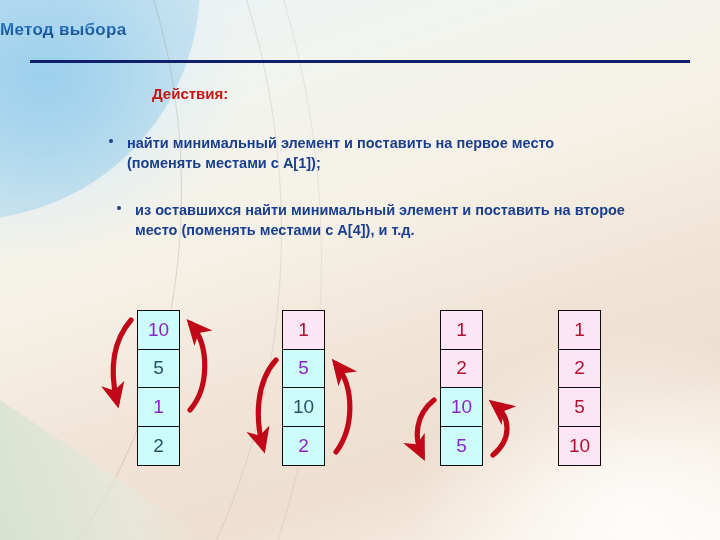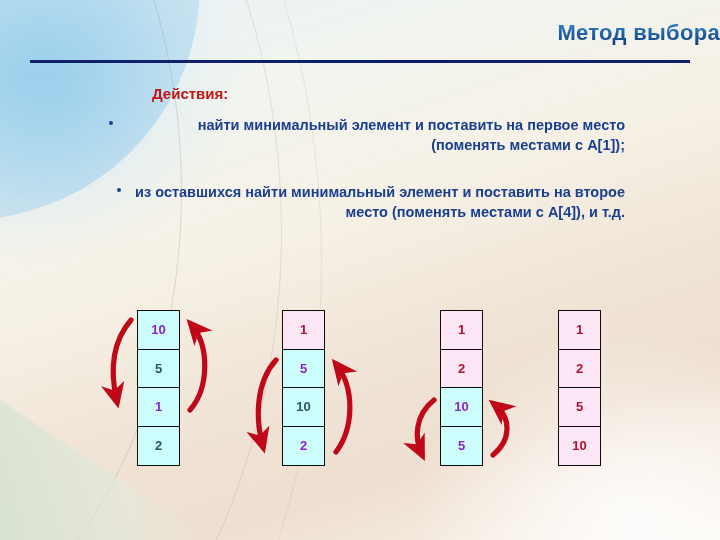--- a/index.html
+++ b/index.html
@@ -49,22 +49,22 @@
     left: 0; bottom: 0;
     width: 210px; height: 140px;
     background: linear-gradient(75deg, rgba(214,226,208,0.95) 0%, rgba(226,234,220,0.6) 55%, rgba(240,240,230,0) 85%);
     clip-path: polygon(0 0, 100% 100%, 0 100%);
   }
   
   .title {
     position: absolute;
     left: 0; top: 20px;
     width: 720px;
-    text-align: right;
-    font-size: 22px;
+    text-align: left;
+    font-size: 17px;
     font-weight: bold;
     letter-spacing: 0.3px;
     background: linear-gradient(180deg, #3b8fcc 0%, #1f66b0 45%, #123a78 100%);
     -webkit-background-clip: text;
     background-clip: text;
     color: transparent;
     -webkit-text-fill-color: transparent;
   }
   .title-rule {
     position: absolute;
@@ -75,23 +75,22 @@
   .subhead {
     position: absolute;
     left: 152px; top: 85px;
     font-size: 15px;
     font-weight: bold;
     color: #c41515;
   }
   
   .bullets {
     position: absolute;
-    left: 105px; top: 116px;
+    left: 105px; top: 134px;
     width: 520px;
-    text-align: right;
   }
   .bullet {
     position: relative;
     padding-left: 22px;
     margin-bottom: 28px;
     font-size: 14.5px;
     font-weight: bold;
     color: #1b3f8f;
     line-height: 1.35;
   }
@@ -113,22 +112,22 @@
     border: 1.4px solid #0d0d0d;
     box-sizing: border-box;
   }
   .cell {
     height: 38.5px;
     box-sizing: border-box;
     border-bottom: 1.2px solid #0d0d0d;
     display: flex;
     align-items: center;
     justify-content: center;
-    font-size: 13px;
-    font-weight: bold;
+    font-size: 19px;
+    font-weight: normal;
   }
   .cell:last-child { border-bottom: none; }
   .bg-cyan { background: #ccfcfc; }
   .bg-pink { background: #fce6f6; }
   .tx-purple { color: #8b23c9; }
   .tx-teal   { color: #1f5565; }
   .tx-crimson{ color: #b01030; }
   #col0 { left: 137px; }
   #col1 { left: 282px; }
   #col2 { left: 440px; }

